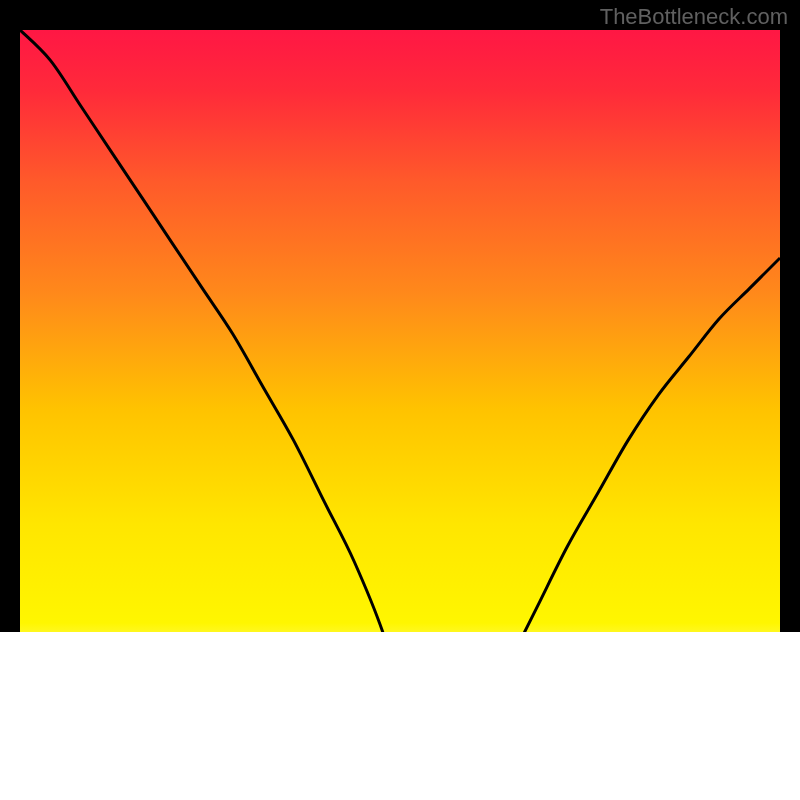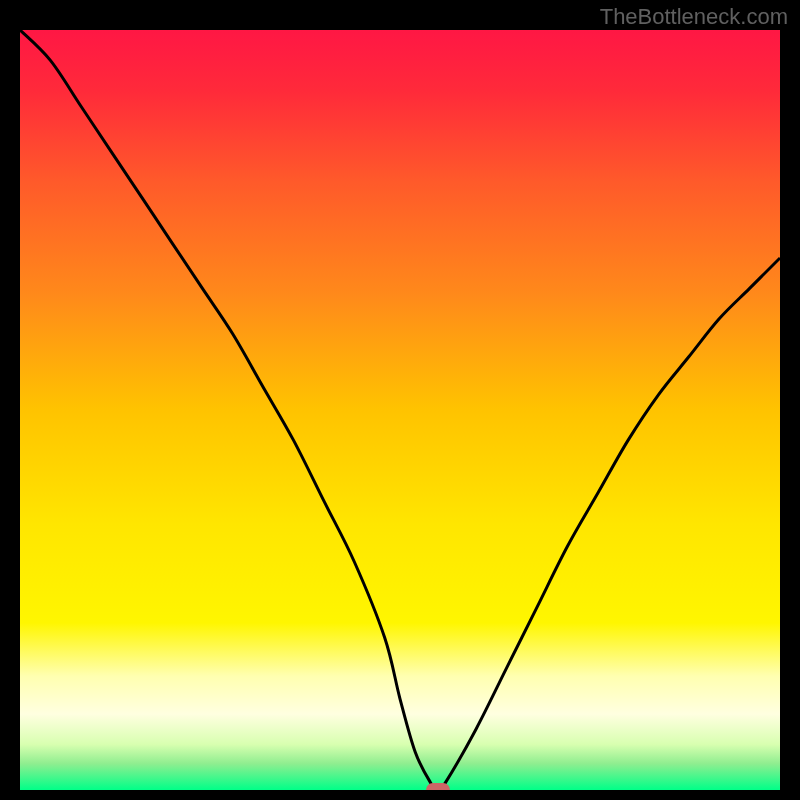--- a/index.html
+++ b/index.html
@@ -2,21 +2,21 @@
 <html><head>
 <meta charset="utf-8">
 <style>
   body {
     margin: 0;
     padding: 0;
     background: #fff;
   }
   .wrap {
     width: 800px;
-    height: 800px;
+    height: 632px;
     position: relative;
     background: #000;
   }
   .attribution {
     position: absolute;
     top: 4px;
     right: 12px;
     font-family: Arial, Helvetica, sans-serif;
     font-size: 22px;
     color: #606060;

